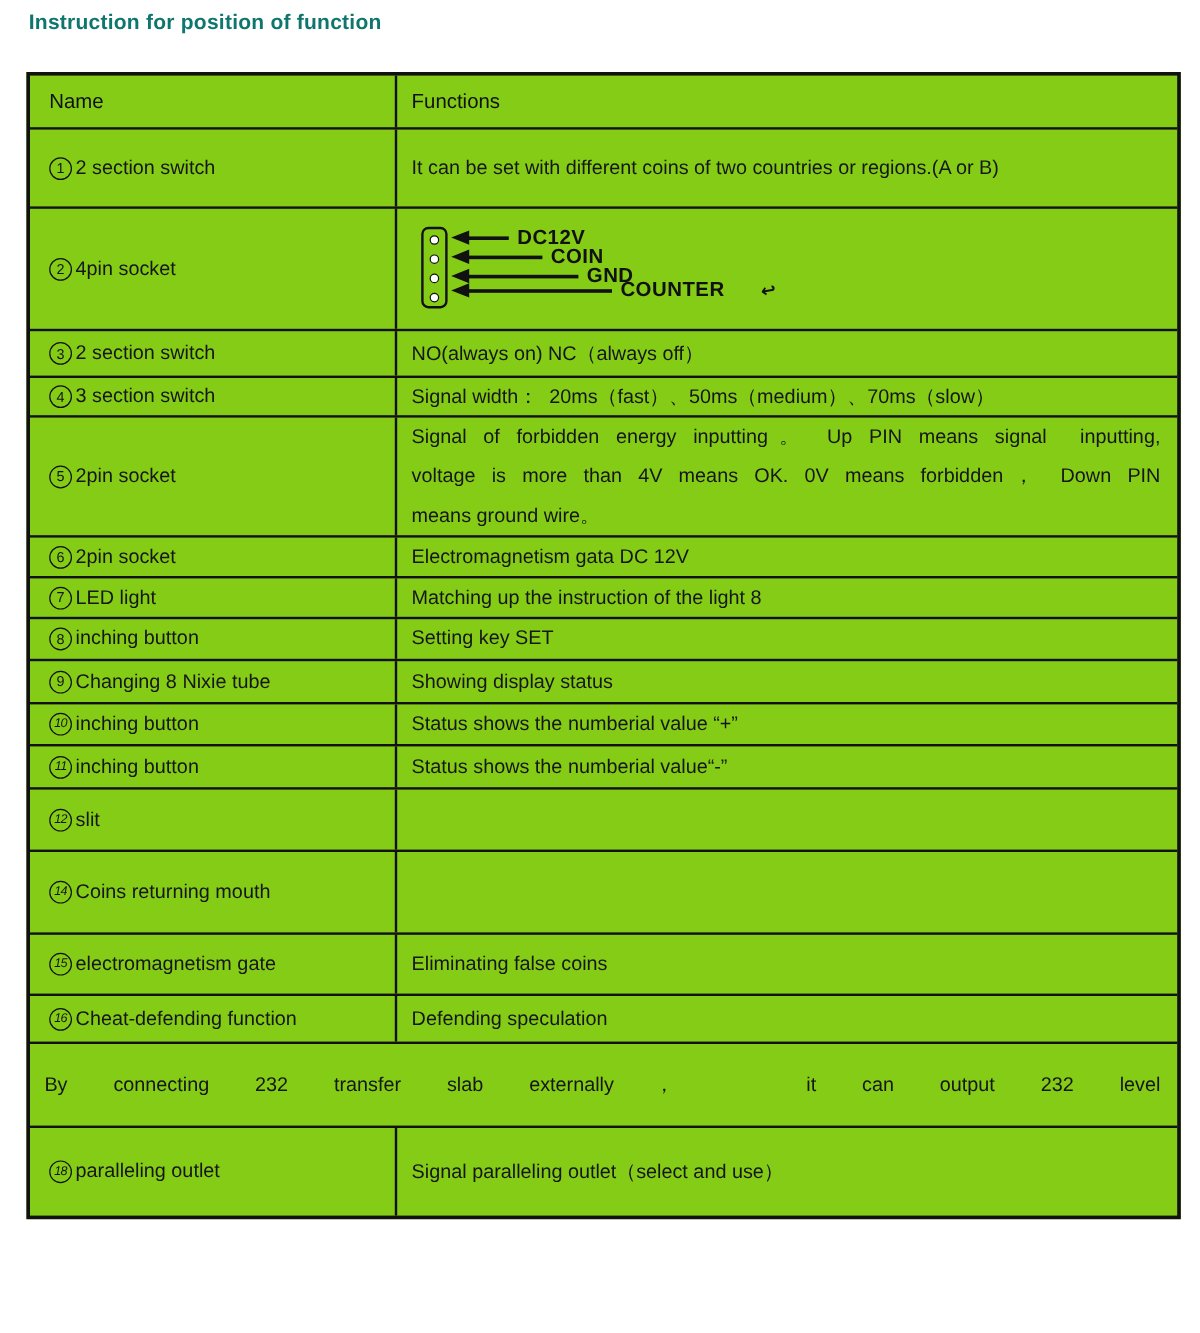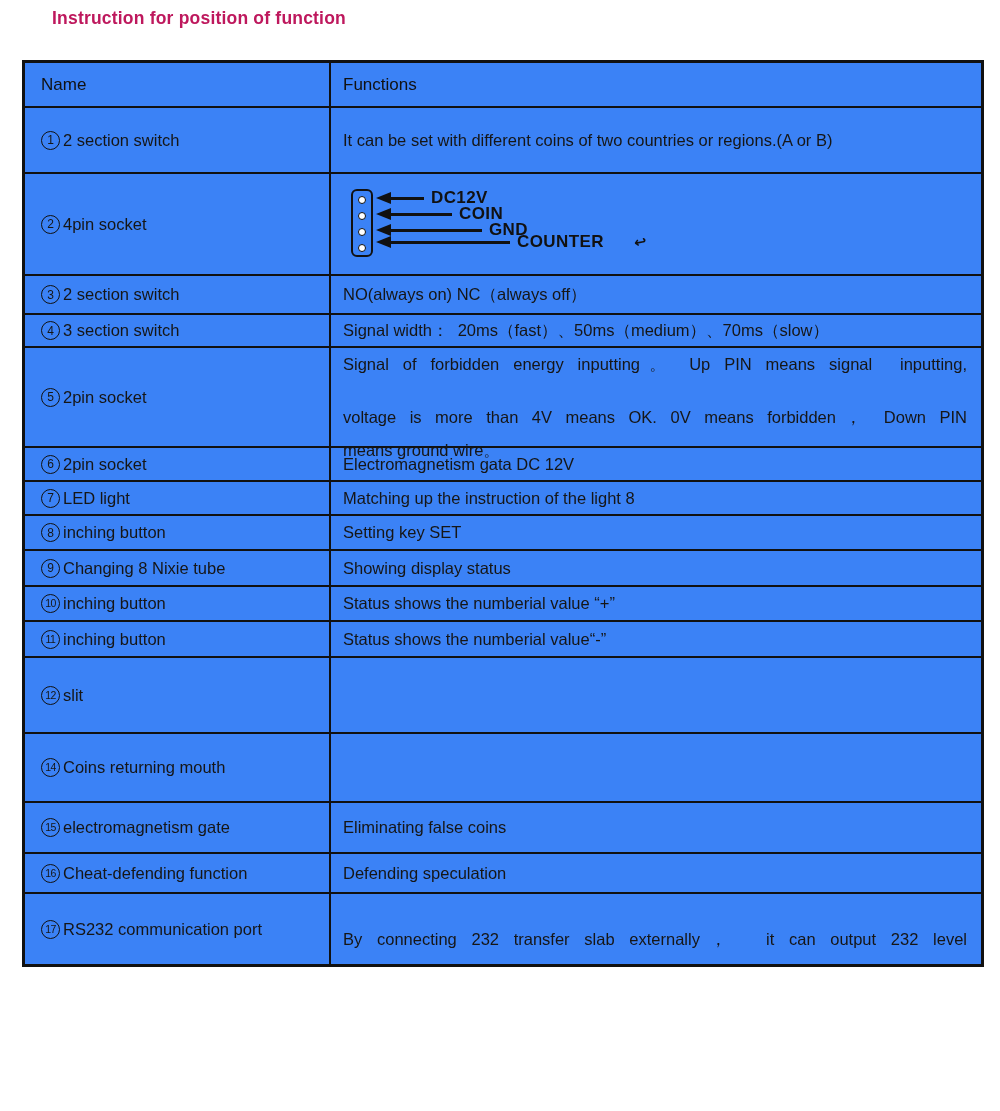--- a/index.html
+++ b/index.html
@@ -3,54 +3,54 @@
 <meta charset="utf-8">
 <style>
   html,body{margin:0;padding:0;background:#ffffff;}
   body{
     width:1000px;height:1111px;position:relative;overflow:hidden;
     font-family:"Liberation Sans","DejaVu Sans",sans-serif;
     color:#161616;
     -webkit-font-smoothing:antialiased;
   }
   .page-title{
-    position:absolute;left:52px;top:8px;
-    font-size:17.5px;font-weight:bold;letter-spacing:.2px;color:#be185d;
+    position:absolute;left:24px;top:8px;
+    font-size:17.5px;font-weight:bold;letter-spacing:.2px;color:#0f766e;
   }
   .func-table{
     position:absolute;left:22px;top:60px;width:956px;
-    border:3px solid #111;background:#3b82f6;
+    border:3px solid #111;background:#84cc16;
   }
   .row{
     display:flex;box-sizing:border-box;border-bottom:2px solid #111;
     align-items:stretch;
   }
   .row:last-child{border-bottom:none;}
   .cell{
     box-sizing:border-box;display:flex;align-items:center;
     font-size:16.5px;color:#161616;
   }
   .name-cell{
     width:306px;flex:0 0 306px;border-right:2px solid #111;
     padding-left:16px;padding-right:6px;
   }
   .func-cell{
     flex:1;padding-left:12px;padding-right:14px;white-space:pre-wrap;
   }
   .func-multi{flex-direction:column;justify-content:center;align-items:stretch;}
-  .jline{text-align:justify;text-align-last:justify;line-height:33px;white-space:pre-wrap;margin-top:20px;}
+  .jline{text-align:justify;text-align-last:justify;line-height:33px;white-space:pre-wrap;}
   .nline{line-height:33px;white-space:pre-wrap;}
   .header-row .cell{font-size:17px;color:#111;}
   .circle{
     display:inline-flex;align-items:center;justify-content:center;
     width:19px;height:19px;flex:0 0 19px;border:1.7px solid #111;border-radius:50%;
     font-size:12px;font-weight:normal;margin-right:3px;box-sizing:border-box;
     line-height:1;
   }
-  .circle.two{font-size:10.5px;letter-spacing:-0.5px;}
+  .circle.two{font-size:10.5px;letter-spacing:-0.5px;font-style:italic;}
   
   .pin-diagram{position:relative;width:330px;height:70px;margin-left:8px;}
   .socket{
     position:absolute;left:0;top:0;width:22px;height:68px;
     border:2px solid #111;border-radius:6px;box-sizing:border-box;
   }
   .pin-hole{
     position:absolute;left:5px;width:8px;height:8px;border:1.6px solid #111;
     border-radius:50%;box-sizing:border-box;background:#fff;
   }
@@ -198,21 +198,21 @@
   </div>
 
   <div class="row" style="height:36px">
     <div class="cell name-cell">
       <span class="circle two">11</span>
       <span>inching button</span>
     </div>
     <div class="cell func-cell">Status shows the numberial value“-”</div>
   </div>
 
-  <div class="row" style="height:76px">
+  <div class="row" style="height:52px">
     <div class="cell name-cell">
       <span class="circle two">12</span>
       <span>slit</span>
     </div>
     <div class="cell func-cell"></div>
   </div>
 
 
   <div class="row" style="height:69px">
     <div class="cell name-cell">
@@ -232,23 +232,26 @@
 
   <div class="row" style="height:40px">
     <div class="cell name-cell">
       <span class="circle two">16</span>
       <span>Cheat-defending function</span>
     </div>
     <div class="cell func-cell">Defending speculation</div>
   </div>
 
   <div class="row" style="height:70px">
-    <div class="cell name-cell">
-      <span class="circle two">17</span>
-      <span>RS232 communication port</span>
-    </div>
     <div class="cell func-cell func-multi">
       <div class="jline">By connecting 232 transfer slab externally，  it can output 232 level</div>
     </div>
   </div>
 
+  <div class="row" style="height:73px">
+    <div class="cell name-cell">
+      <span class="circle two">18</span>
+      <span>paralleling outlet</span>
+    </div>
+    <div class="cell func-cell">Signal paralleling outlet（select and use）</div>
+  </div>
 
 </div>
 
 </body></html>

